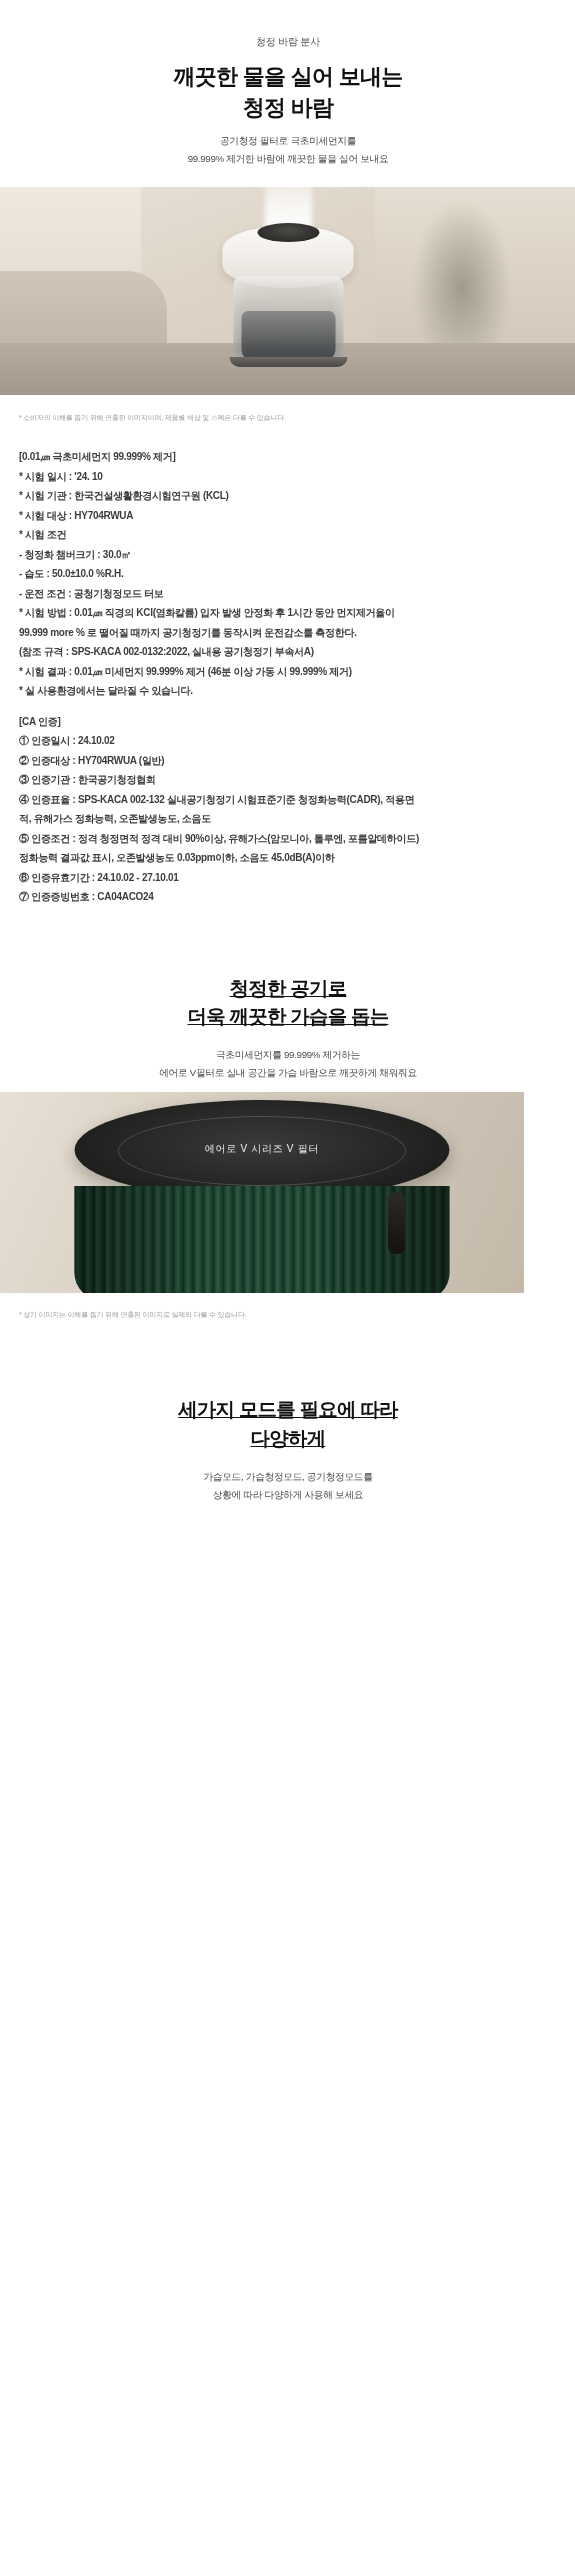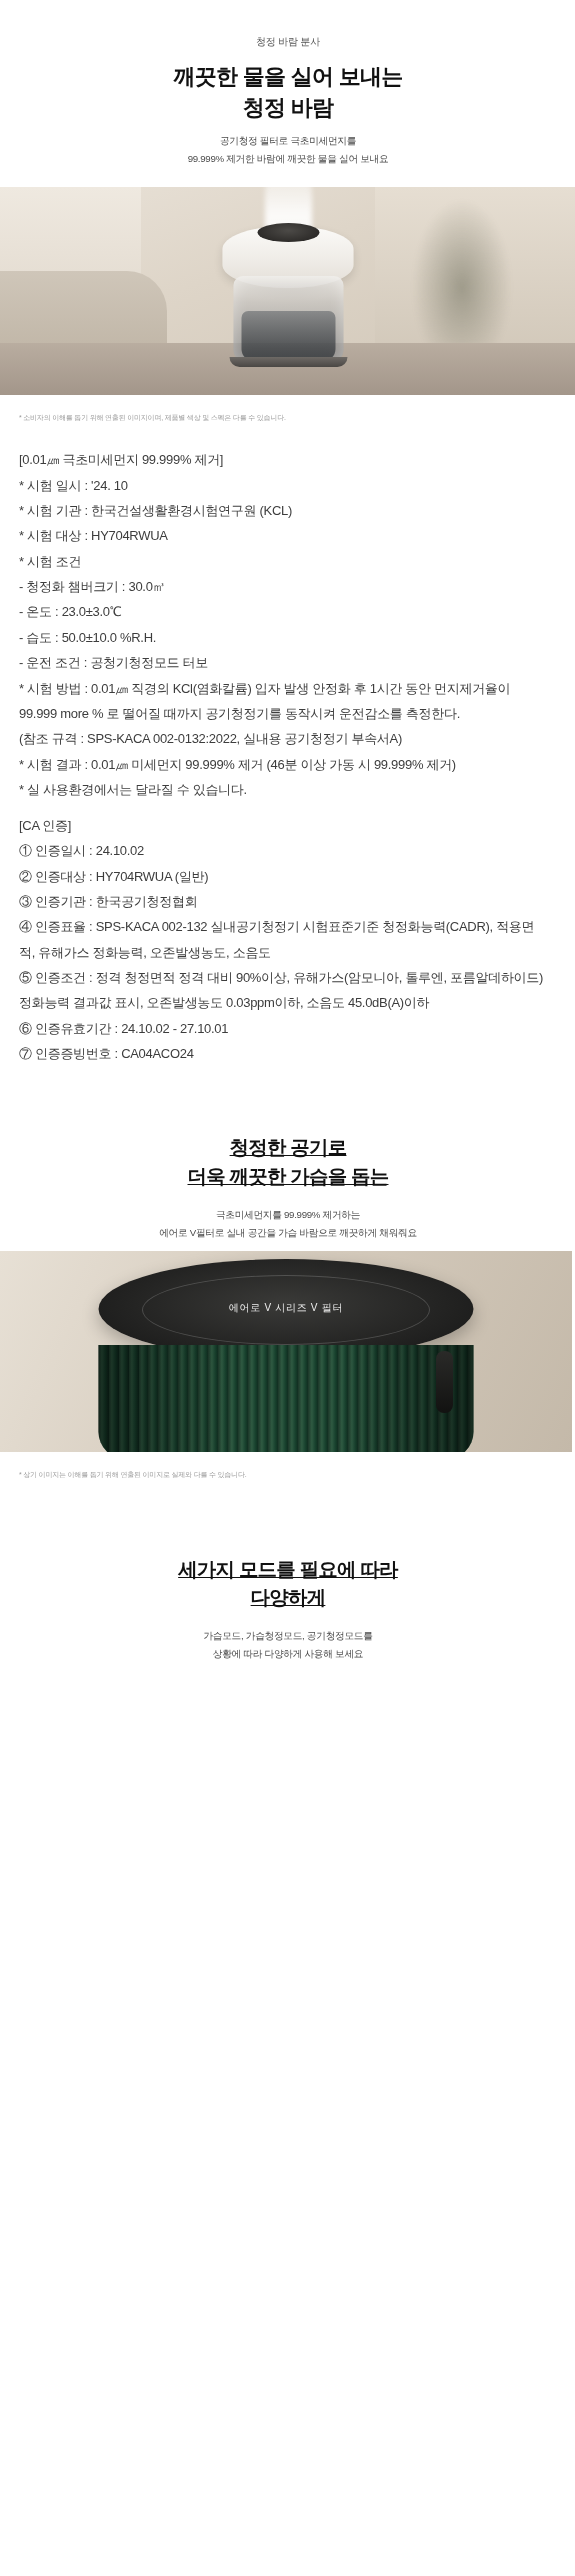--- a/index.html
+++ b/index.html
@@ -124,24 +124,25 @@
   .note {
     font-size: 7px;
     color: #9a9a9a;
     letter-spacing: -0.2px;
     padding: 10.7px 19px 0;
   }
 
   
   .spec {
     padding: 17.4px 19px 0;
-    font-size: 13px;
+    font-size: 10px;
     line-height: 1.95;
     color: #3d3d3d;
     letter-spacing: -0.3px;
+    font-weight: bold;
   }
   .spec p { margin: 0; }
   .spec .gap { height: 10.7px; }
 
   
   .sec2 {
     padding: 51px 0 0;
     text-align: center;
   }
   .sec-title {
@@ -155,21 +156,21 @@
   .sec-desc {
     margin-top: 6px;
     font-size: 9.7px;
     line-height: 1.85;
     color: #4a4a4a;
     letter-spacing: -0.3px;
   }
 
   .filter-photo {
     margin-top: 4px;
-    width: 572px;
+    width: 524px;
     height: 201px;
     position: relative;
     overflow: hidden;
     background: linear-gradient(180deg,#ded6ca 0%, #cfc5b6 100%);
   }
   .fp-bg {
     position: absolute; inset: 0;
     background: linear-gradient(115deg,#e7e0d5 0%, #d6ccbe 45%, #c4b9a9 100%);
   }
   .fp-top {
@@ -250,21 +251,20 @@
 
   <p class="note">* 소비자의 이해를 돕기 위해 연출된 이미지이며, 제품별 색상 및 스펙은 다를 수 있습니다.</p>
 
   <section class="spec">
     <p>[0.01㎛ 극초미세먼지 99.999% 제거]</p>
     <p>* 시험 일시 : '24. 10</p>
     <p>* 시험 기관 : 한국건설생활환경시험연구원 (KCL)</p>
     <p>* 시험 대상 : HY704RWUA</p>
     <p>* 시험 조건</p>
     <p>- 청정화 챔버크기 : 30.0㎥</p>
-    <p>- 온도 : 23.0±3.0℃</p>
     <p>- 습도 : 50.0±10.0 %R.H.</p>
     <p>- 운전 조건 : 공청기청정모드 터보</p>
     <p>* 시험 방법 : 0.01㎛ 직경의 KCl(염화칼륨) 입자 발생 안정화 후 1시간 동안 먼지제거율이</p>
     <p>99.999 more % 로 떨어질 때까지 공기청정기를 동작시켜 운전감소를 측정한다.</p>
     <p>(참조 규격 : SPS-KACA 002-0132:2022, 실내용 공기청정기 부속서A)</p>
     <p>* 시험 결과 : 0.01㎛ 미세먼지 99.999% 제거 (46분 이상 가동 시 99.999% 제거)</p>
     <p>* 실 사용환경에서는 달라질 수 있습니다.</p>
 
     <div class="gap"></div>
 

